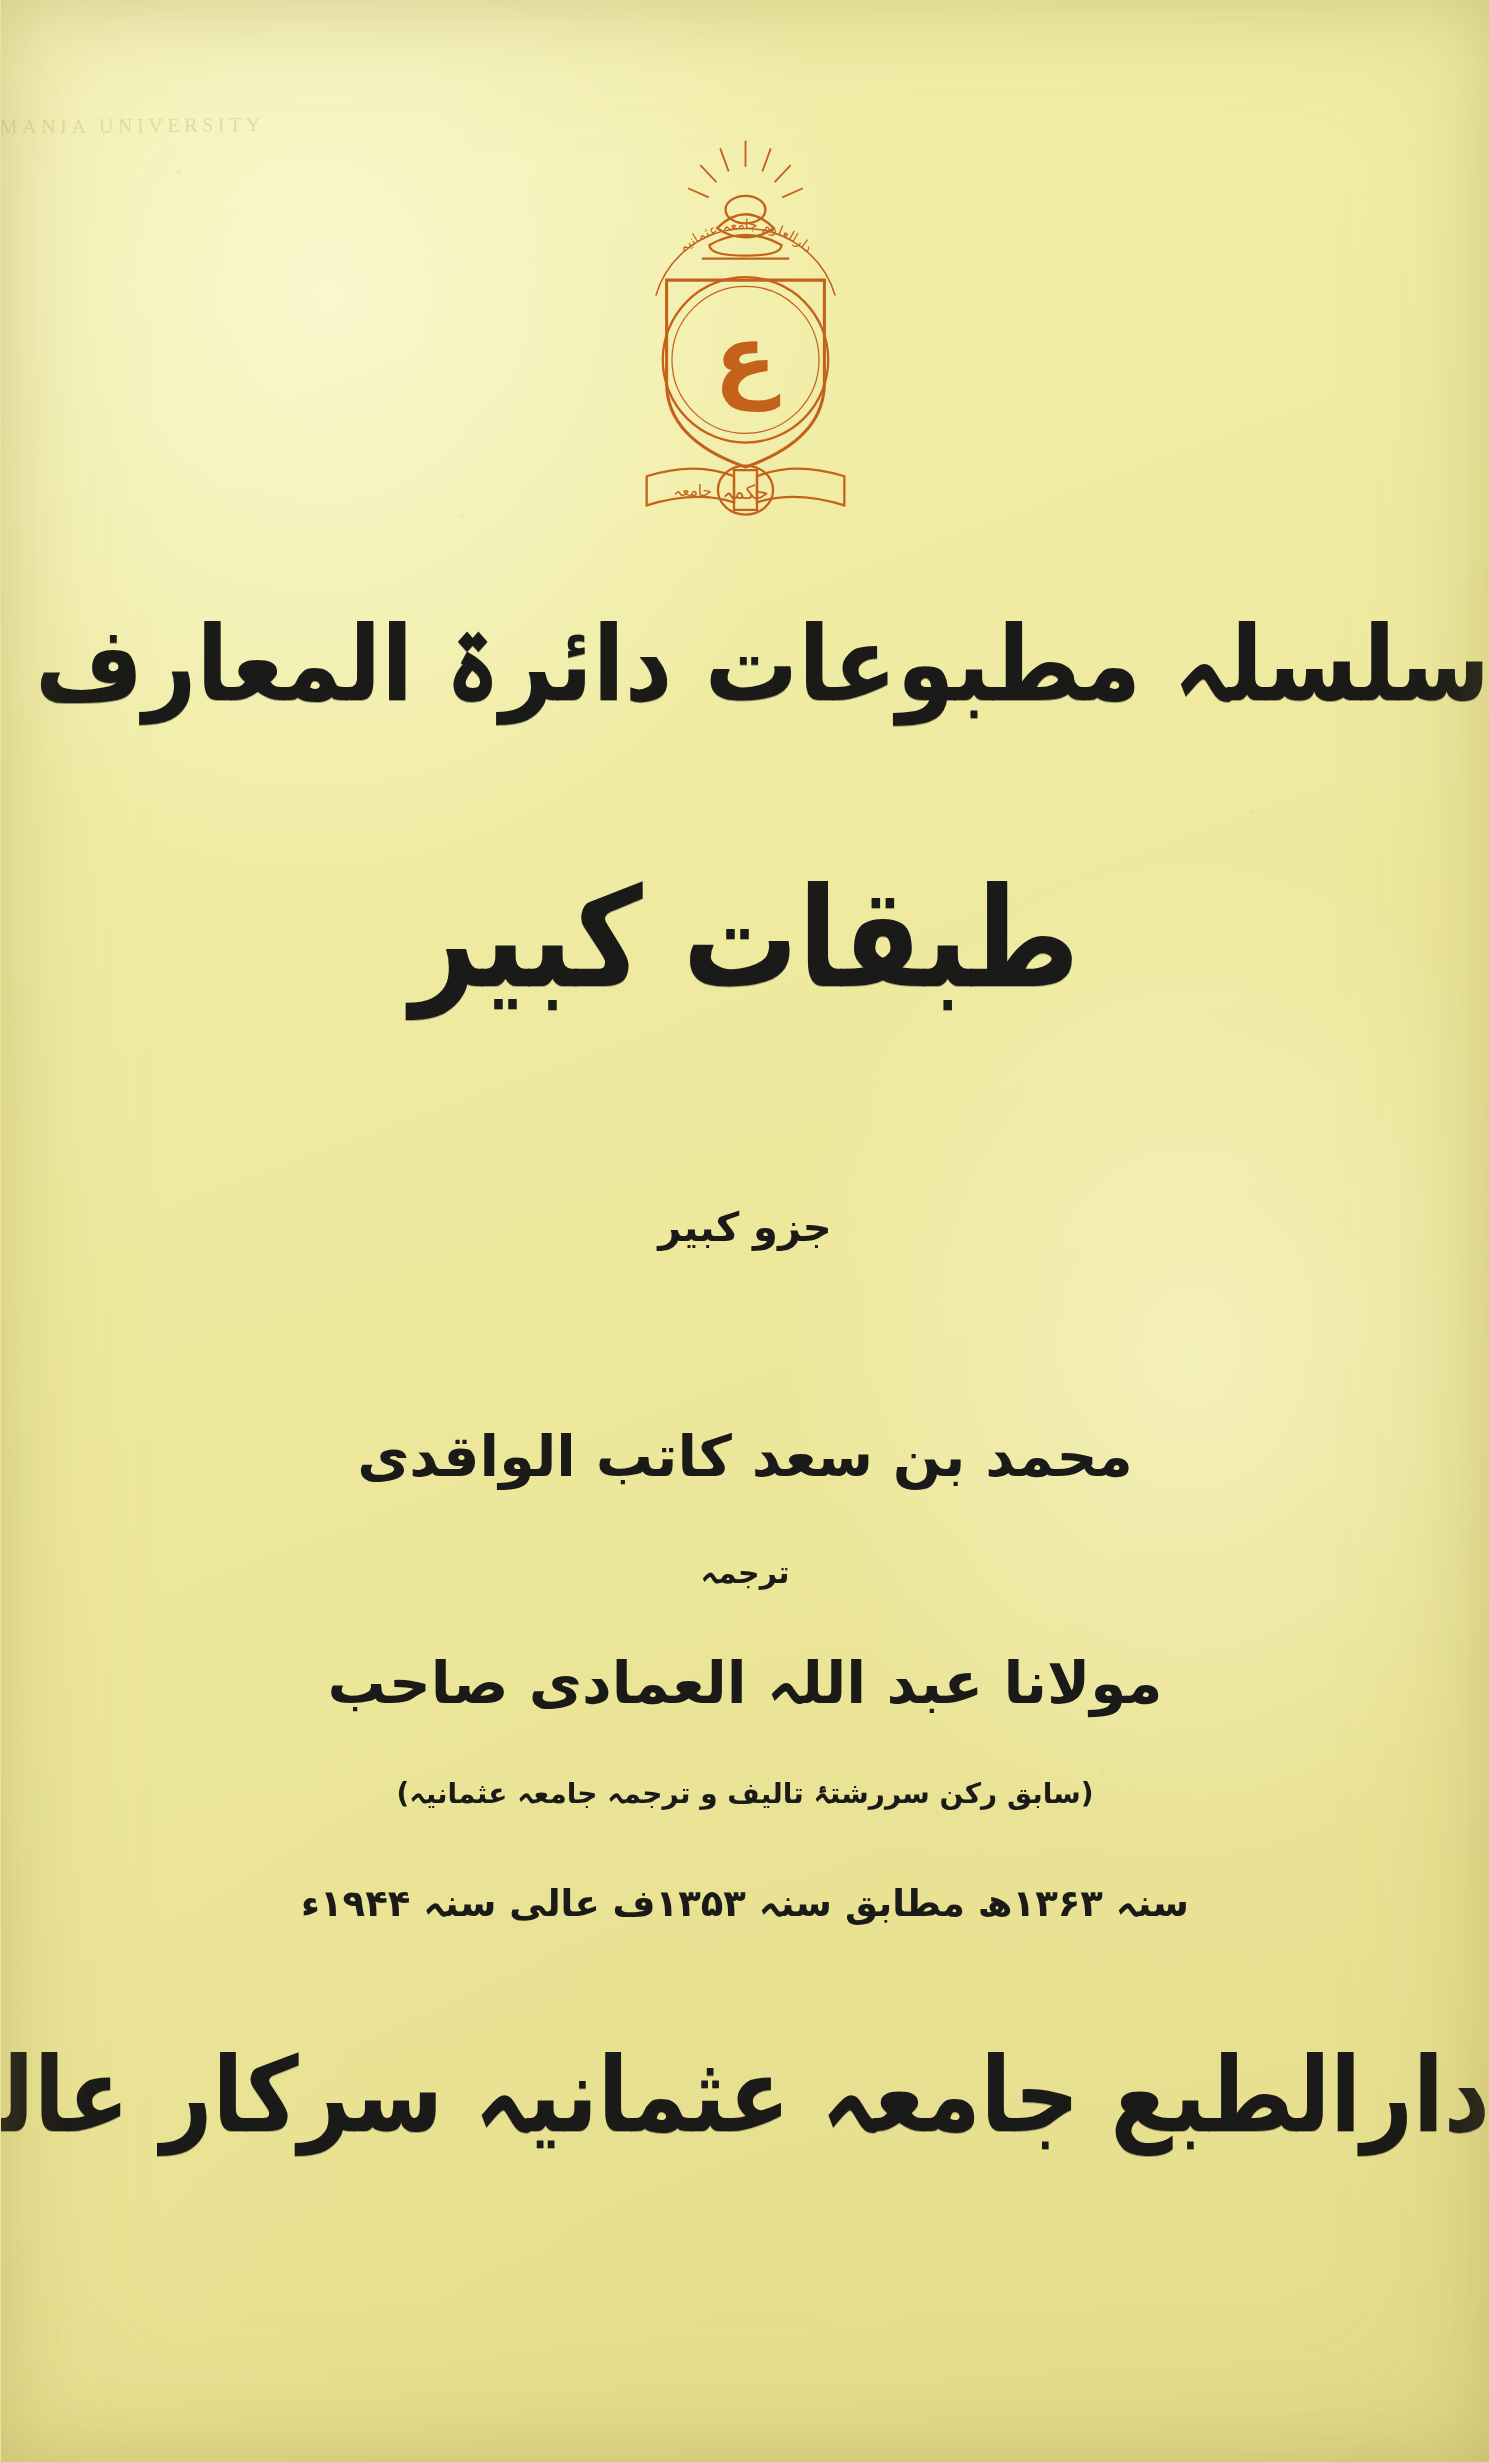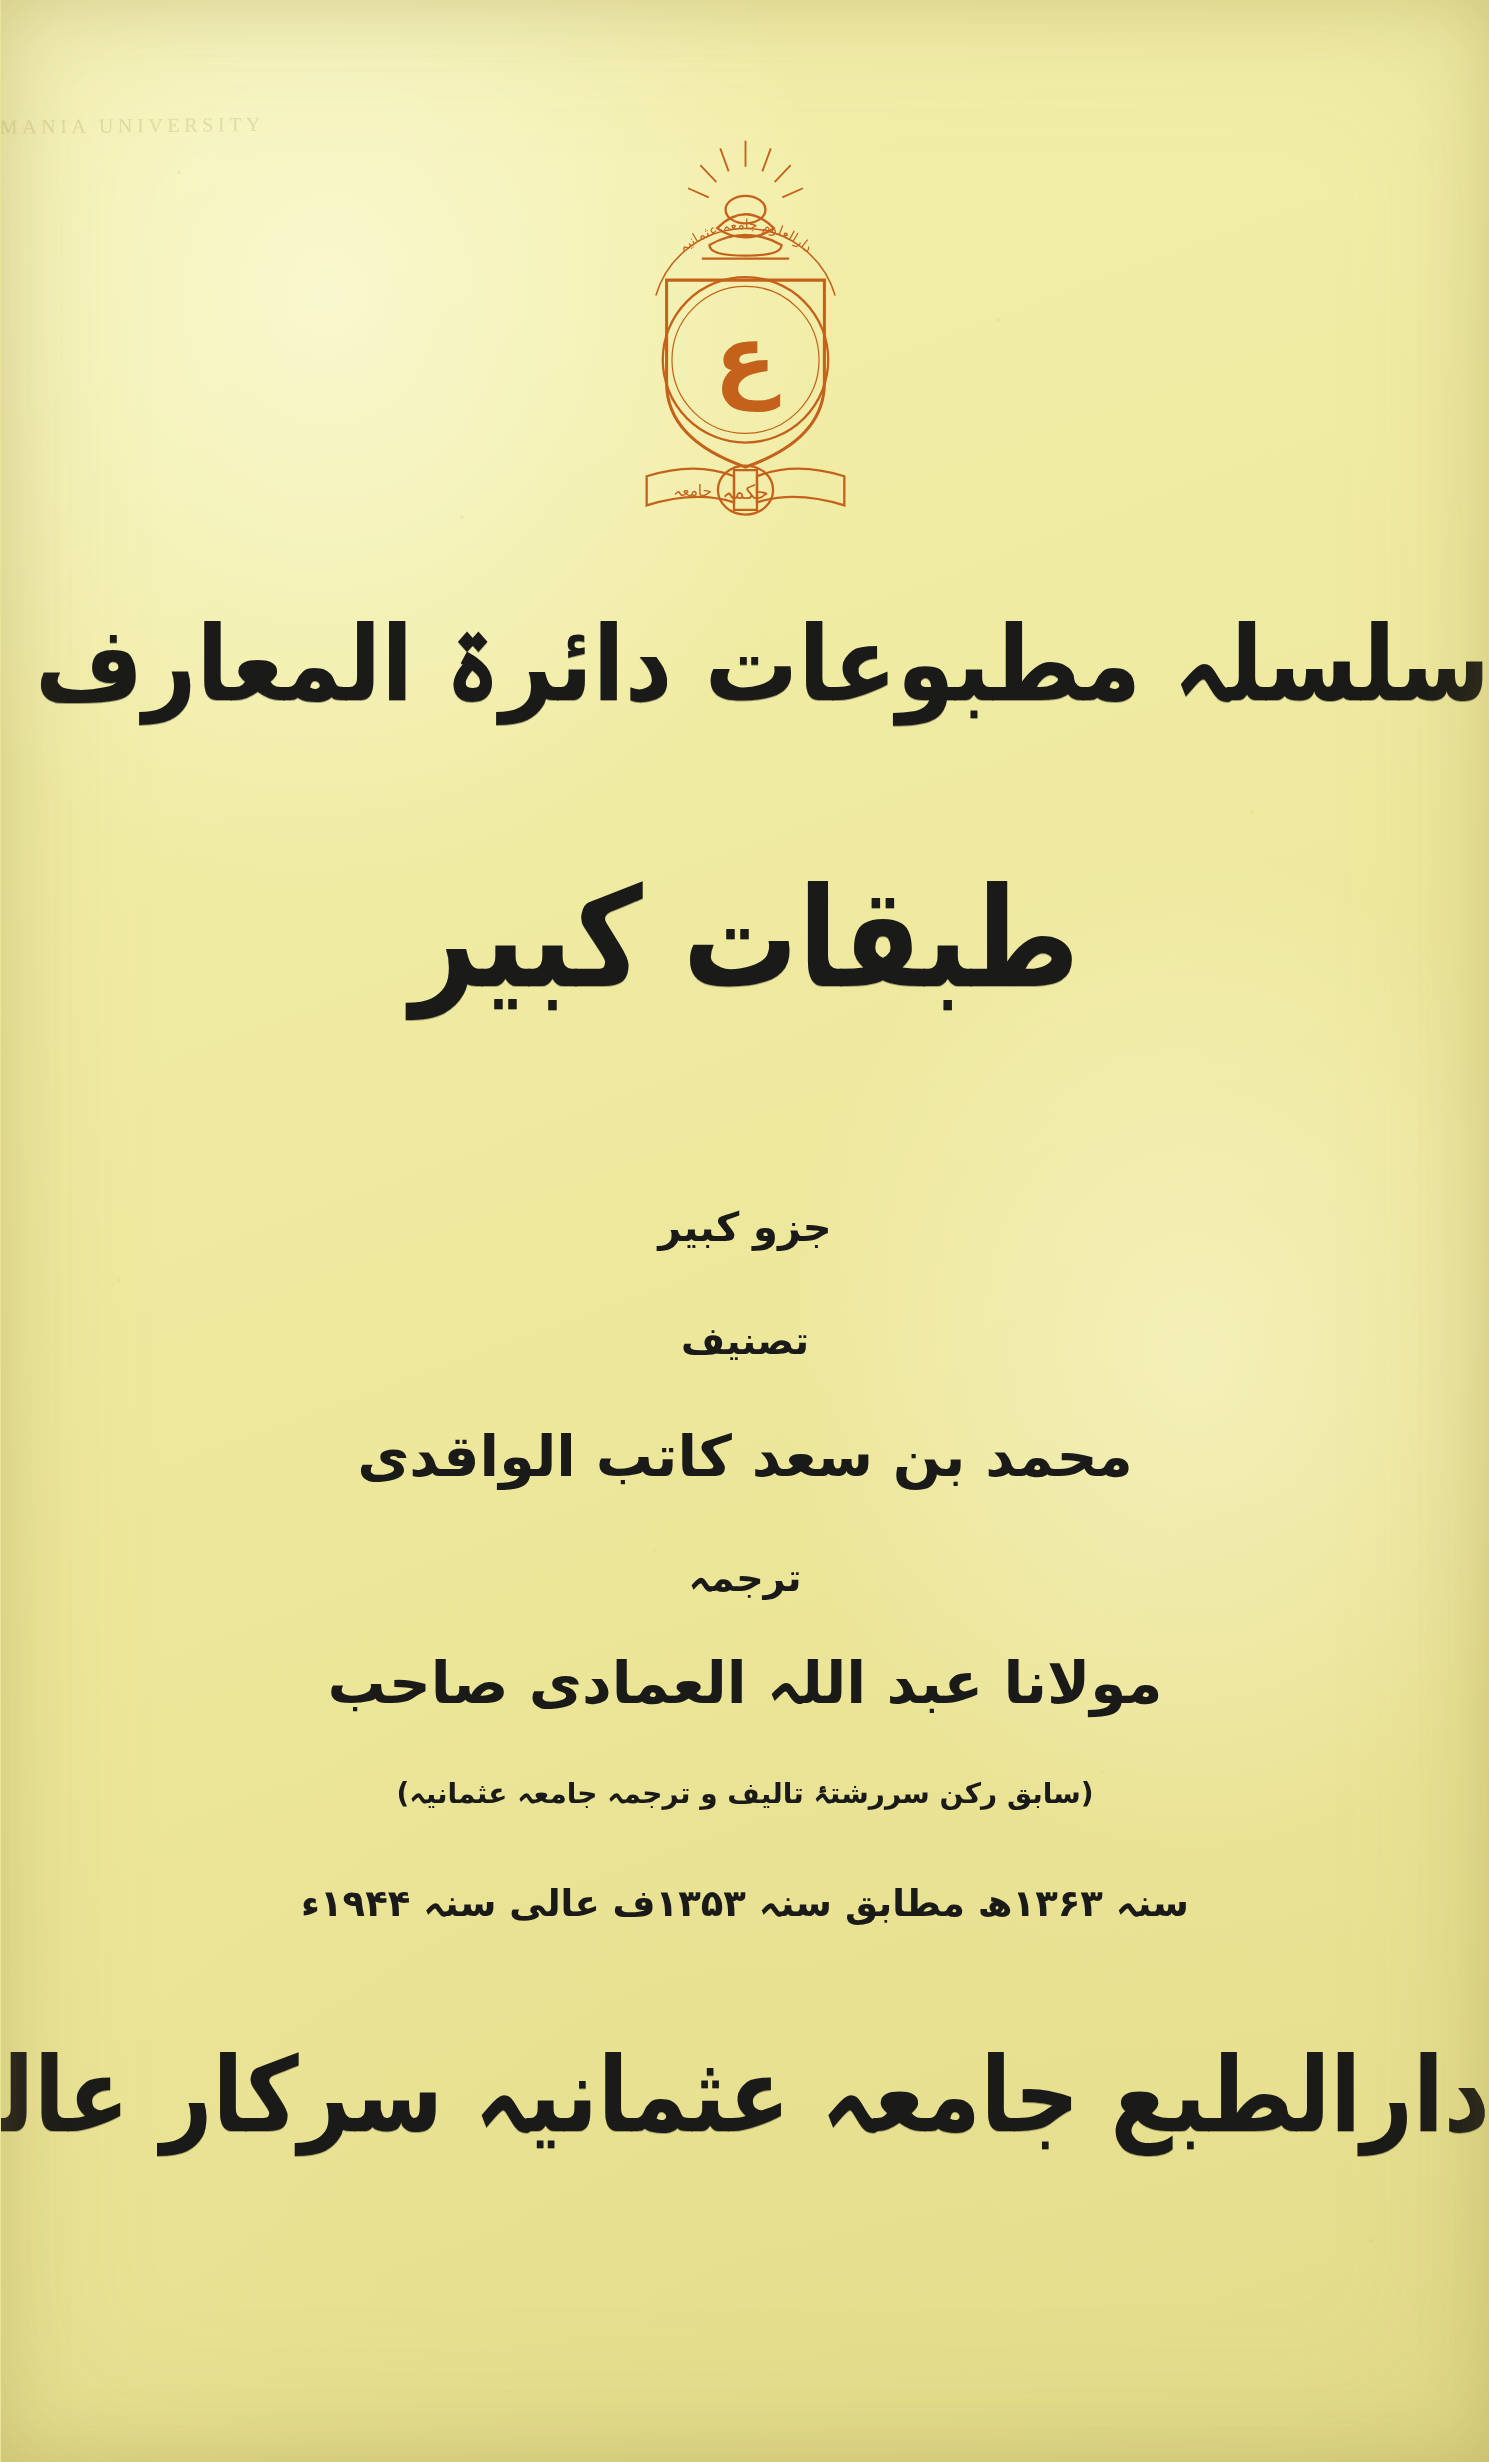--- a/index.html
+++ b/index.html
@@ -121,21 +121,21 @@
     font-size: 38px;
     font-weight: 600;
   }
   .author {
     top: 1420px;
     font-size: 57px;
     font-weight: 700;
   }
   .translation-label {
     top: 1554px;
-    font-size: 38px;
+    font-size: 30px;
     font-weight: 600;
   }
   .translator {
     top: 1646px;
     font-size: 58px;
     font-weight: 700;
   }
   .translator-note {
     top: 1776px;
     font-size: 28px;
@@ -220,21 +220,20 @@
       </svg>
     </div>
   </div>
 
   <div class="center-col nasta series">سلسلہ مطبوعات دائرۃ المعارف جامعہ عثمانیہ</div>
 
   <div class="center-col nasta title">طبقات کبیر</div>
 
   <div class="center-col nasta volume">جزو کبیر</div>
 
-  <div class="center-col nasta byline-label">تصنیف</div>
 
   <div class="center-col nasta author">محمد بن سعد کاتب الواقدی</div>
 
   <div class="center-col nasta translation-label">ترجمہ</div>
 
   <div class="center-col nasta translator">مولانا عبد اللہ العمادی صاحب</div>
 
   <div class="center-col nasta translator-note">(سابق رکن سررشتۂ تالیف و ترجمہ جامعہ عثمانیہ)</div>
 
   <div class="center-col nasta dates">سنہ ۱۳۶۳ھ مطابق سنہ ۱۳۵۳ف عالی سنہ ۱۹۴۴ء</div>

